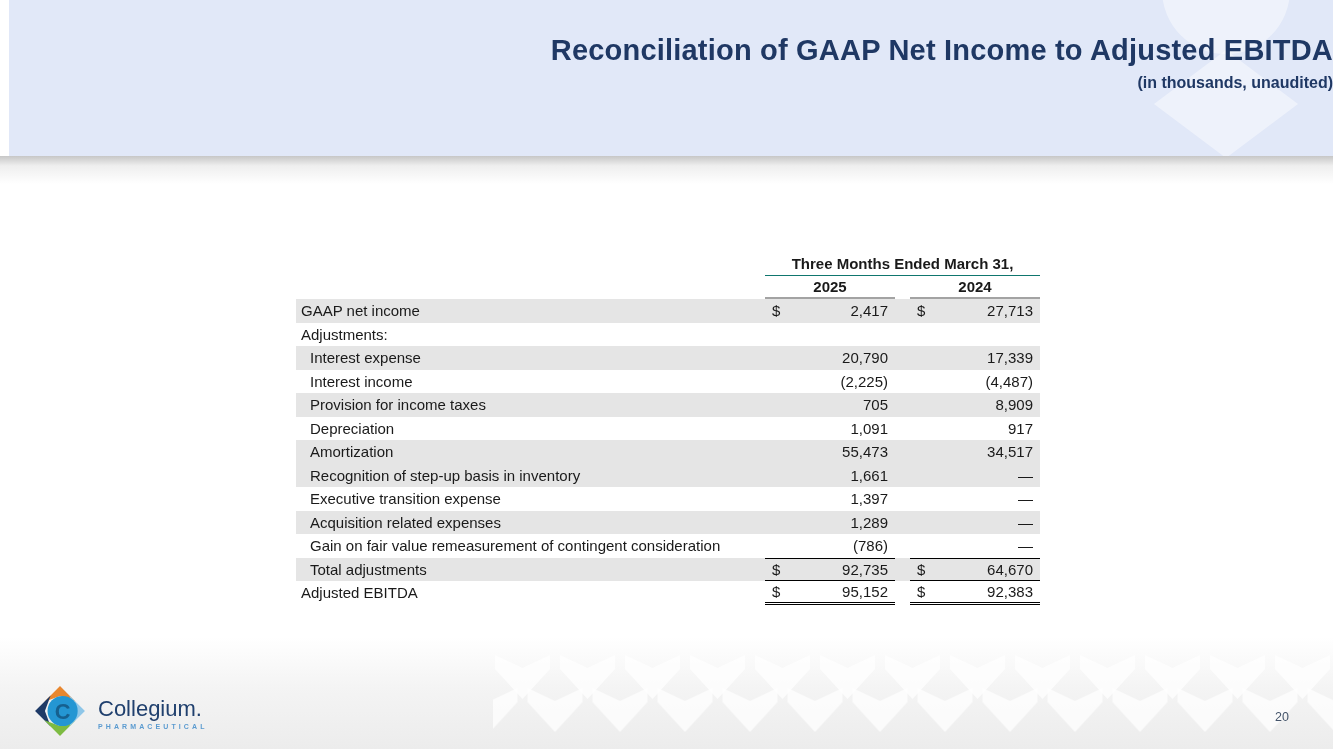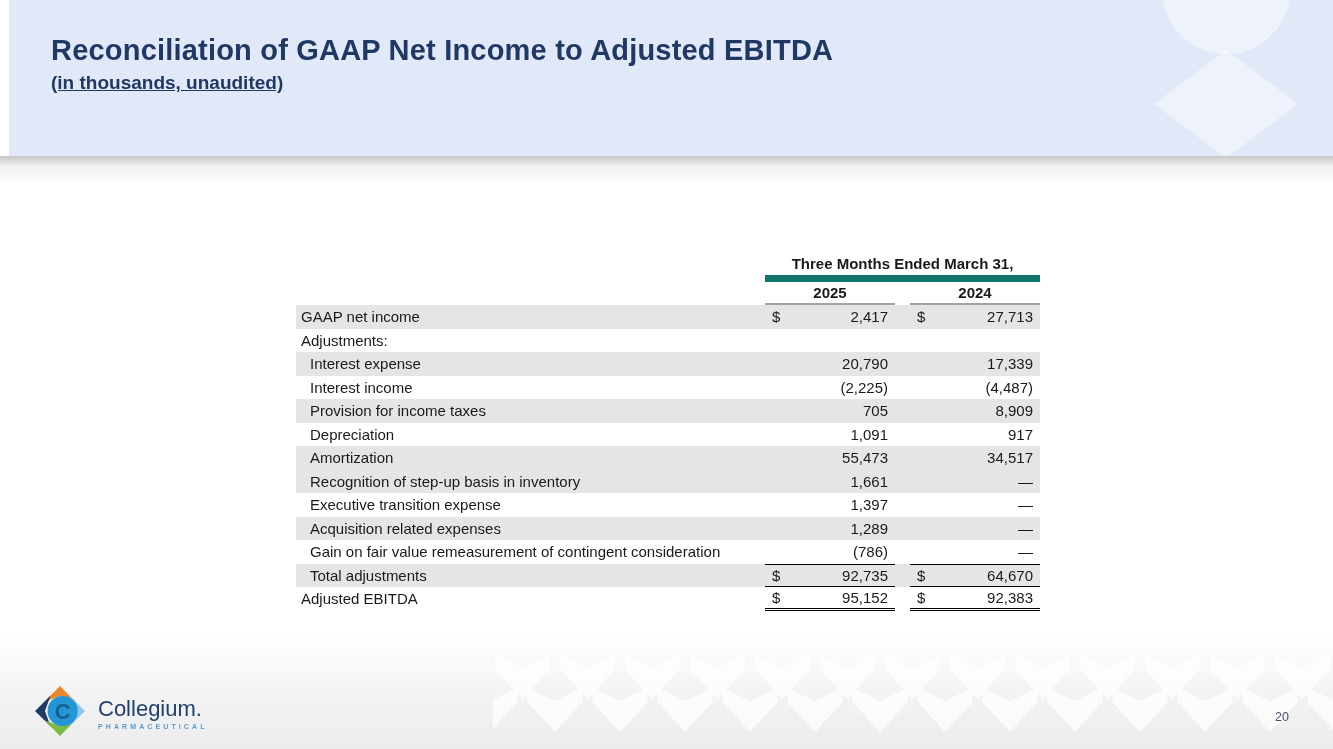--- a/index.html
+++ b/index.html
@@ -1,37 +1,37 @@
 <!DOCTYPE html>
 <html><head>
 <meta charset="utf-8">
 <style>
   html,body{margin:0;padding:0;background:#ffffff;}
   body{font-family:"Liberation Sans", sans-serif; -webkit-font-smoothing:antialiased;}
   .slide{position:relative;width:1333px;height:749px;background:#ffffff;overflow:hidden;}
 
   
-  .band{position:absolute;top:0;left:9px;right:0;height:156px;background:#e1e8f8;overflow:hidden;}
+  .band{position:absolute;top:0;left:9px;right:0;height:156px;background:#e1e8f8;overflow:hidden;text-align:right;}
   .band-deco{position:absolute;top:0;right:0;width:260px;height:156px;}
   .band-text{position:relative;padding:32px 0 0 42px;color:#1f3864;}
   .title{font-size:29px;font-weight:700;line-height:36px;letter-spacing:.2px;white-space:nowrap;}
-  .subtitle{font-size:19px;font-weight:700;line-height:29px;text-decoration:underline;}
+  .subtitle{font-size:16px;font-weight:700;line-height:29px;}
   .band-shadow{position:absolute;top:156px;left:0;right:0;height:28px;
     background:linear-gradient(180deg, rgba(130,130,130,.45) 0%, rgba(180,180,180,.22) 35%, rgba(255,255,255,0) 100%);}
 
   
   .footer-grad{position:absolute;bottom:0;left:0;right:0;height:112px;
     background:linear-gradient(180deg, rgba(236,236,236,0) 0%, rgba(235,235,235,.55) 45%, #ececec 100%);}
   .chevrons{position:absolute;bottom:0;right:0;width:840px;height:100px;}
   .page-number{position:absolute;right:44px;top:710px;font-size:12.5px;color:#44546a;margin-left:8px;}
 
   
   .fin-table{position:absolute;left:296px;top:253px;width:744px;color:#1a1a1a;font-size:15px;}
   .thead-group{margin-left:469px;width:275px;text-align:center;font-weight:700;
-    height:22px;line-height:22px;border-bottom:7px solid #0f766e;white-space:nowrap;}
+    height:22px;line-height:22px;border-bottom:1px solid #0f766e;white-space:nowrap;}
   .thead-cols{margin-left:469px;width:275px;display:flex;height:23px;}
   .col-year{width:130px;text-align:center;font-weight:700;line-height:21px;border-bottom:2px solid #a3a3a3;box-sizing:border-box;}
   .col-gap{width:15px;}
 
   .row{display:flex;height:23.5px;align-items:center;}
   .row.stripe{background:#e5e5e5;}
   .c-label{width:469px;padding-left:5px;white-space:nowrap;box-sizing:border-box;}
   .row.indent .c-label{padding-left:14px;}
   .c-val{width:130px;display:flex;justify-content:space-between;align-items:center;
     align-self:stretch;padding:0 7px;box-sizing:border-box;}

